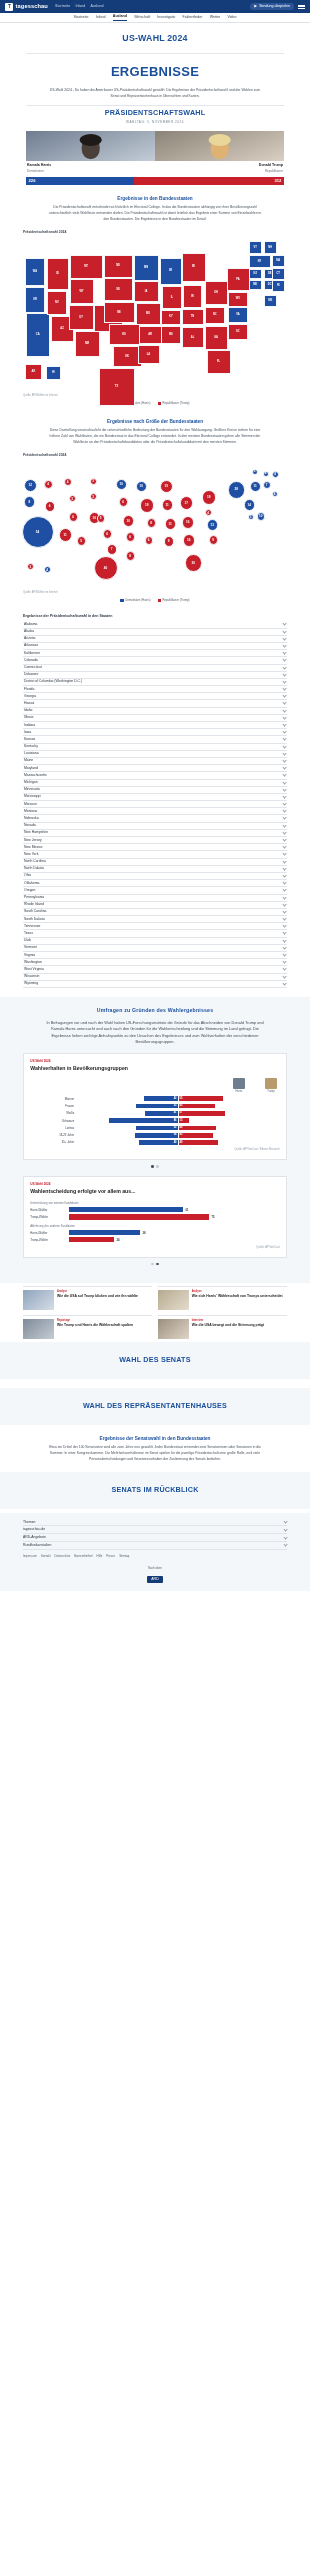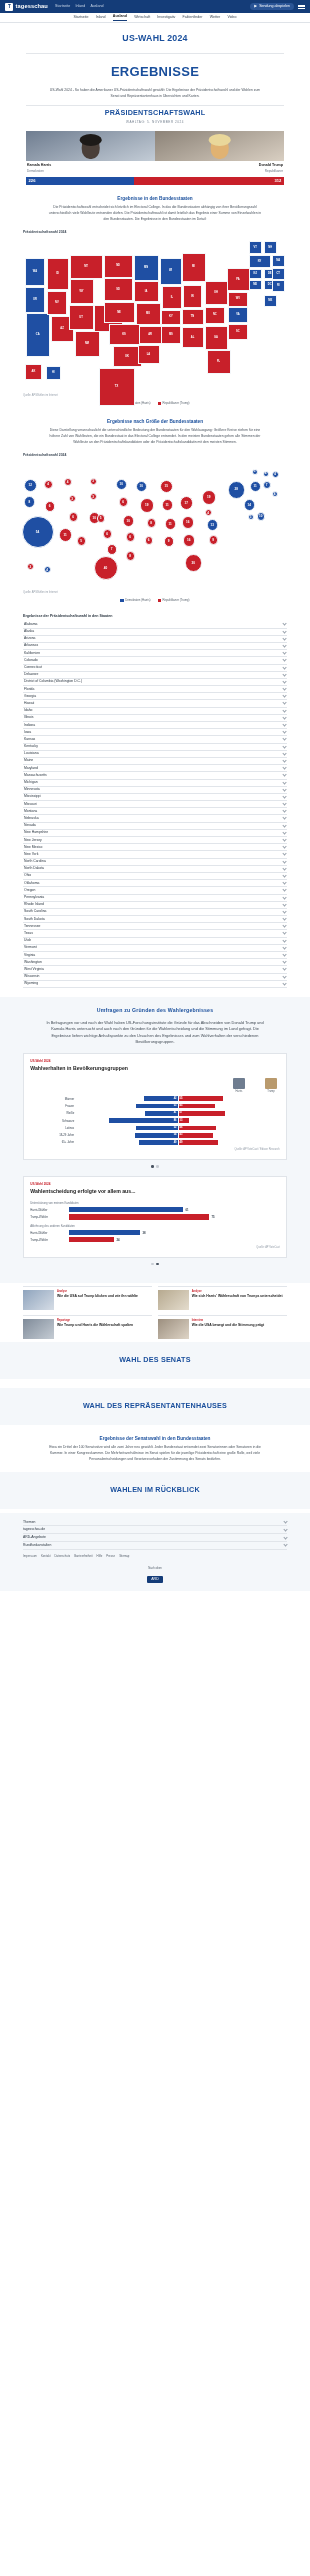--- a/index.html
+++ b/index.html
@@ -791,21 +791,21 @@
   </div>
 
   <div style="padding:9.3px 0;">
     <div class="txtblock">
       <h3>Ergebnisse der Senatswahl in den Bundesstaaten</h3>
       <p>Etwa ein Drittel der 100 Senatssitze wird alle zwei Jahre neu gewählt. Jeder Bundesstaat entsendet zwei Senatorinnen oder Senatoren in die Kammer. In einer Kongresskammer. Die Mehrheitsverhältnisse im Senat spielen für die jeweilige Präsidentschaft eine große Rolle, weil viele Personalentscheidungen und Gesetzesvorhaben der Zustimmung des Senats bedürfen.</p>
     </div>
   </div>
 
   <div class="bigsec" style="background:#f4f7fa;">
-    <h2>WAHLEN IM RÜCKBLICK</h2>
+    <h2>SENATS IM RÜCKBLICK</h2>
   </div>
 
   <div class="footer">
     <div id="footer-items">
         <div class="fitem">
           <span>Themen</span>
           <span class="chev"></span>
         </div>
         <div class="fitem">
           <span>tagesschau.de</span>

